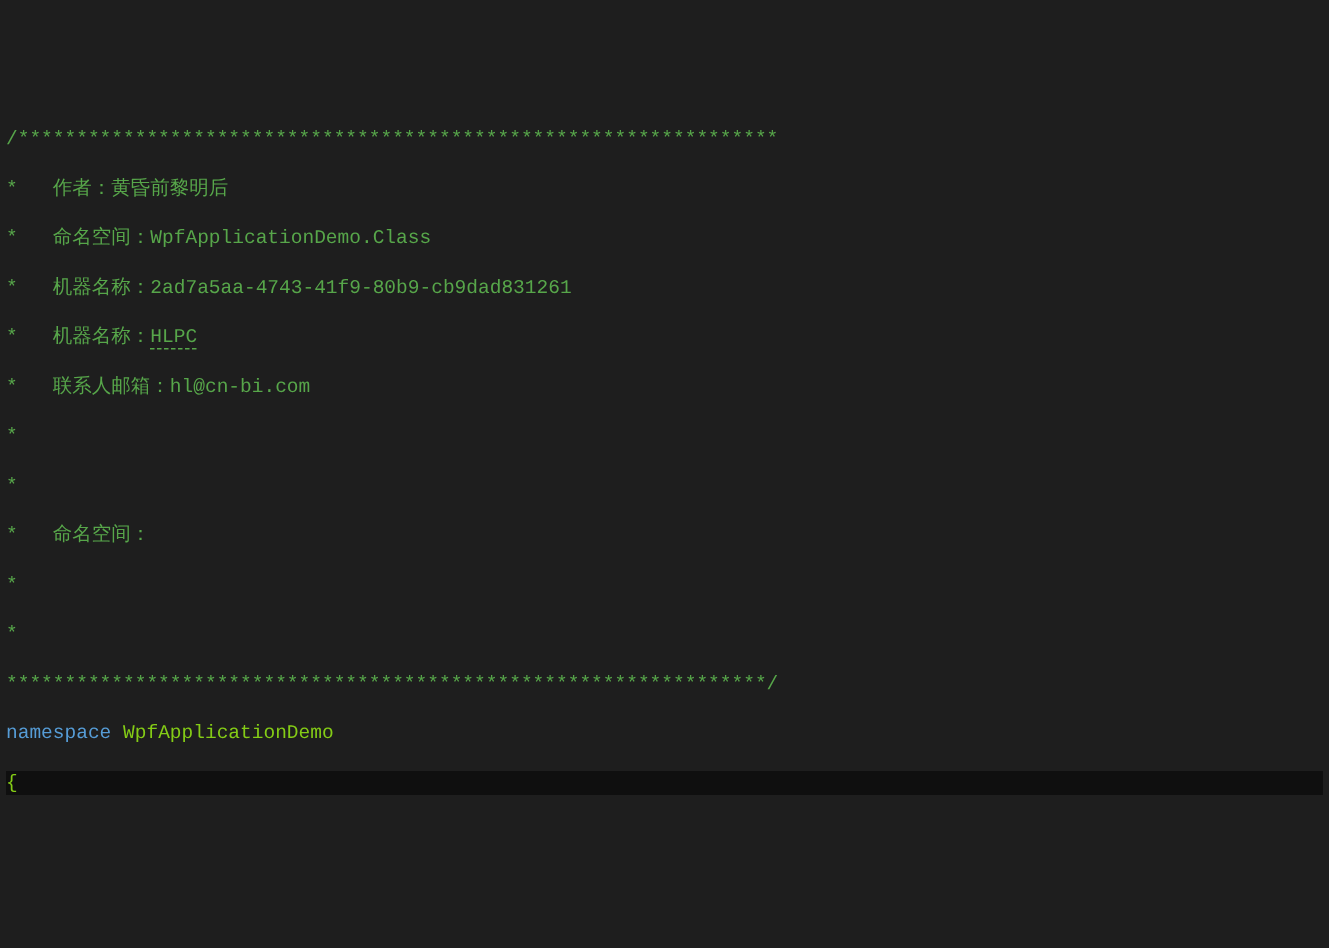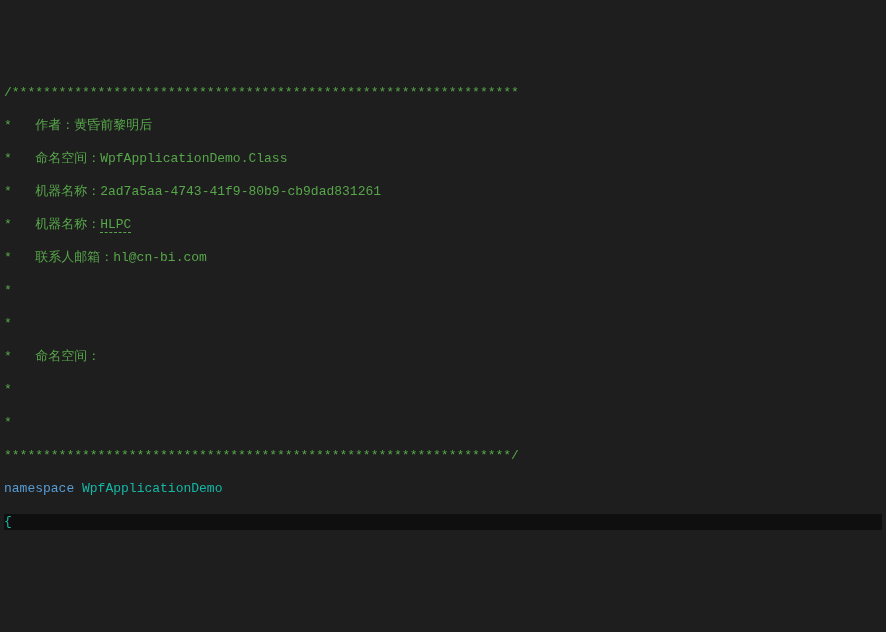--- a/index.html
+++ b/index.html
@@ -11,21 +11,21 @@
   color: #dcdcdc;
   width: 886px;
   height: 632px;
   overflow: hidden;
   white-space: pre;
 }
 .code-area { padding: 2px 4px; }
 .line { display: block; }
 .c-comment { color: #57a64a; }
 .c-keyword { color: #569cd6; margin-top: 18px; }
-.c-plain { color: #14b8a6; }
+.c-plain { color: #84cc16; }
 .hl-line { background: #0f0f0f; display: block; width: 100%; }
 .underline-wave { border-bottom: 1px dashed #57a64a; }
 </style>
 </head>
 <body>
 
 
 
 <div class="code-area">
 <span class="line c-comment">/*****************************************************************</span>

